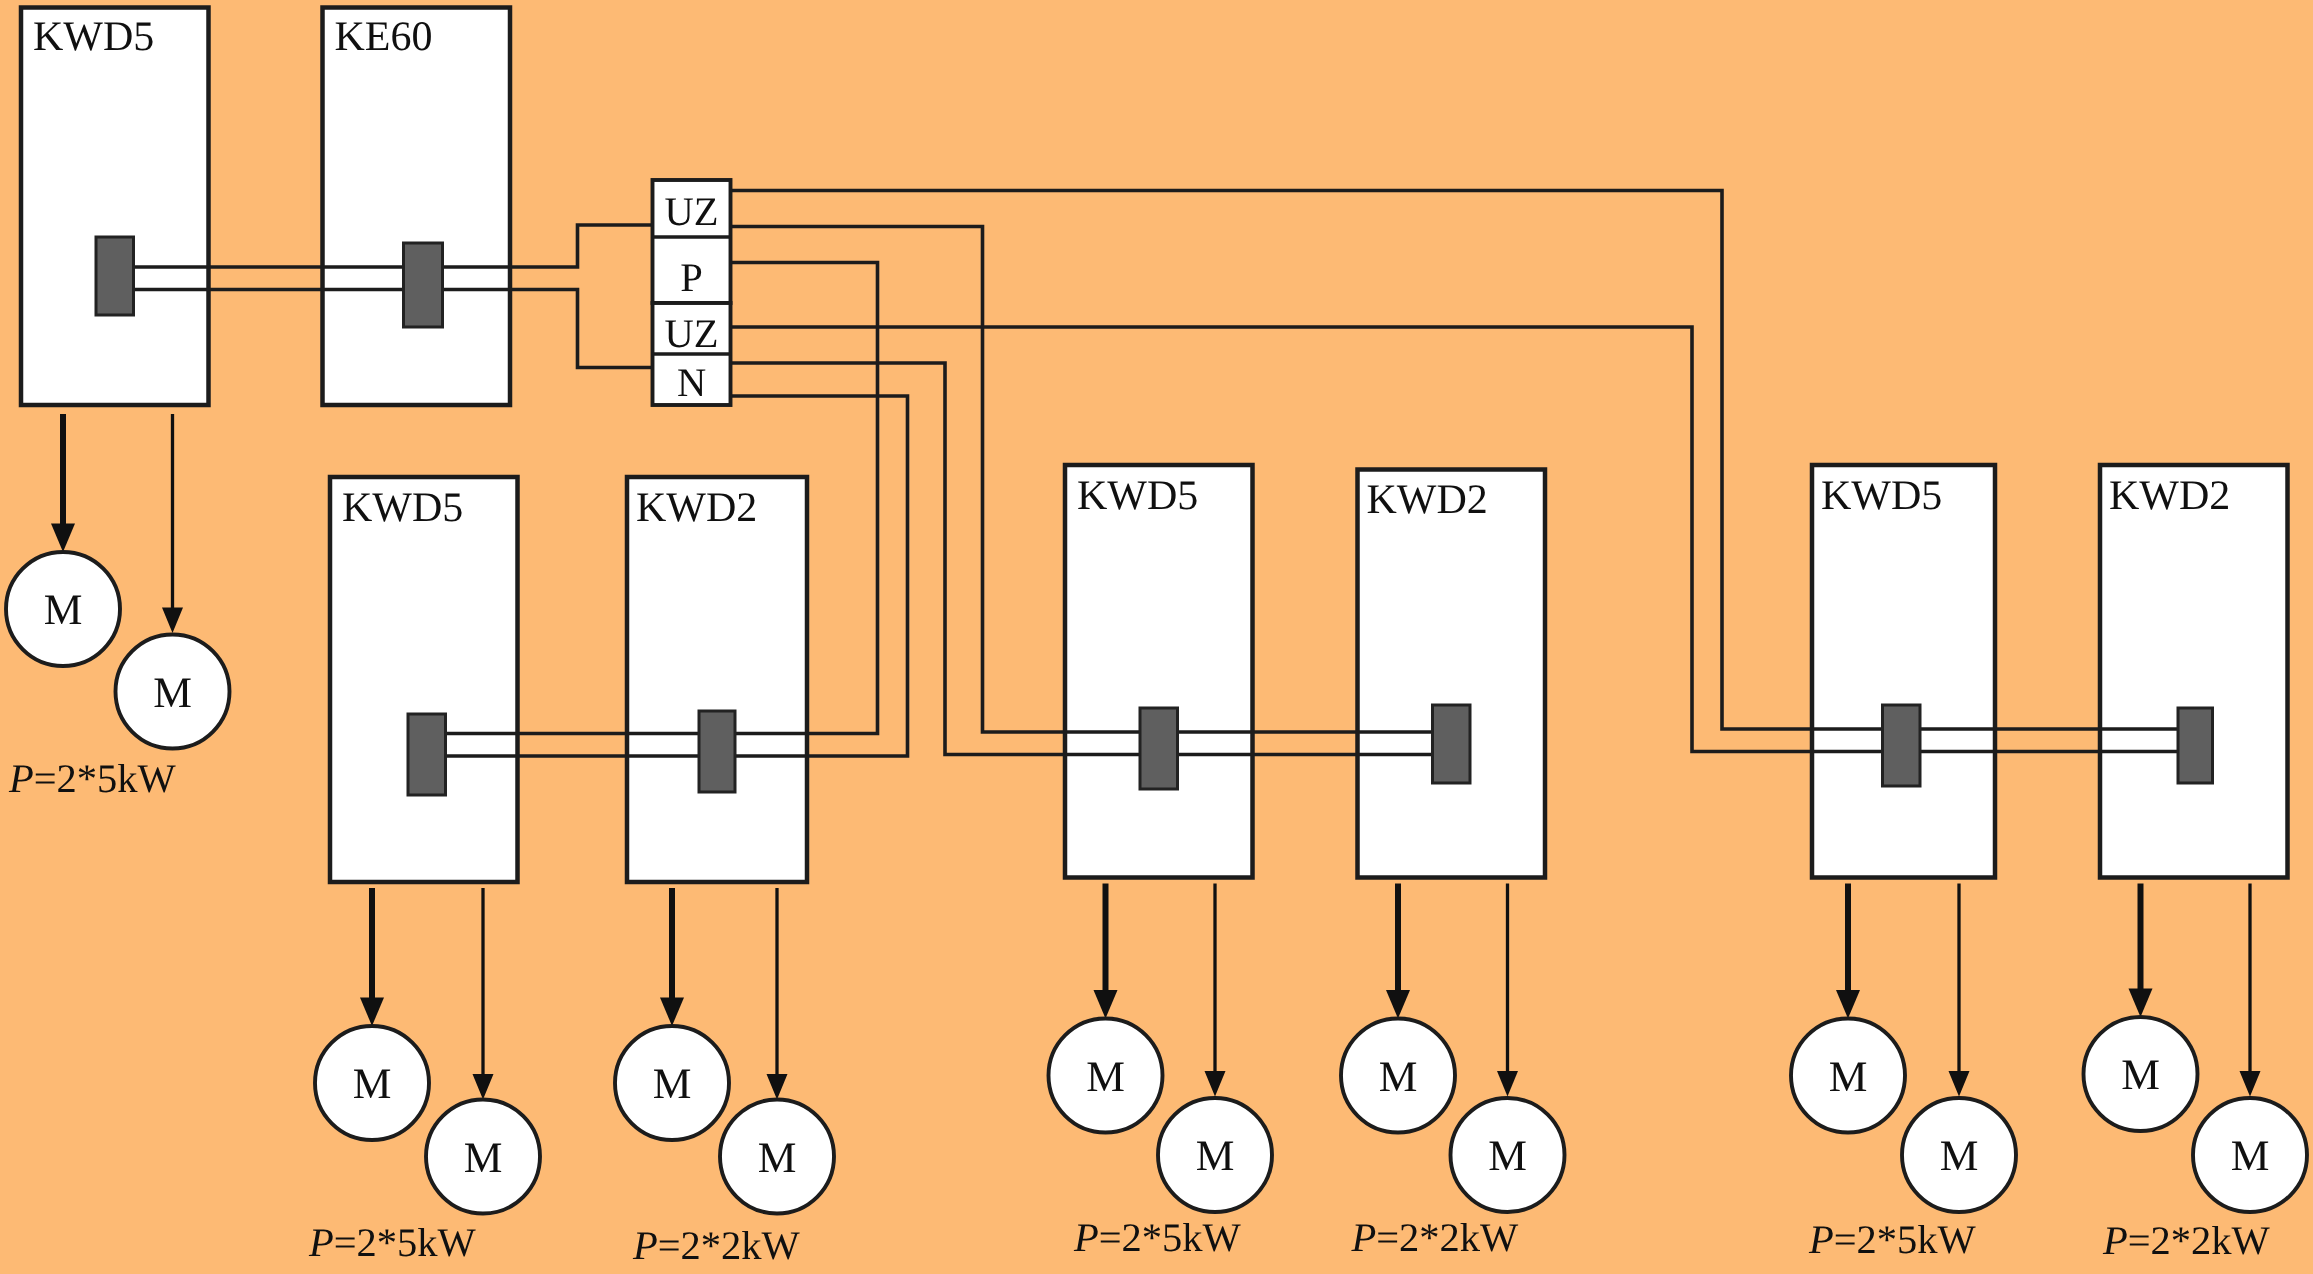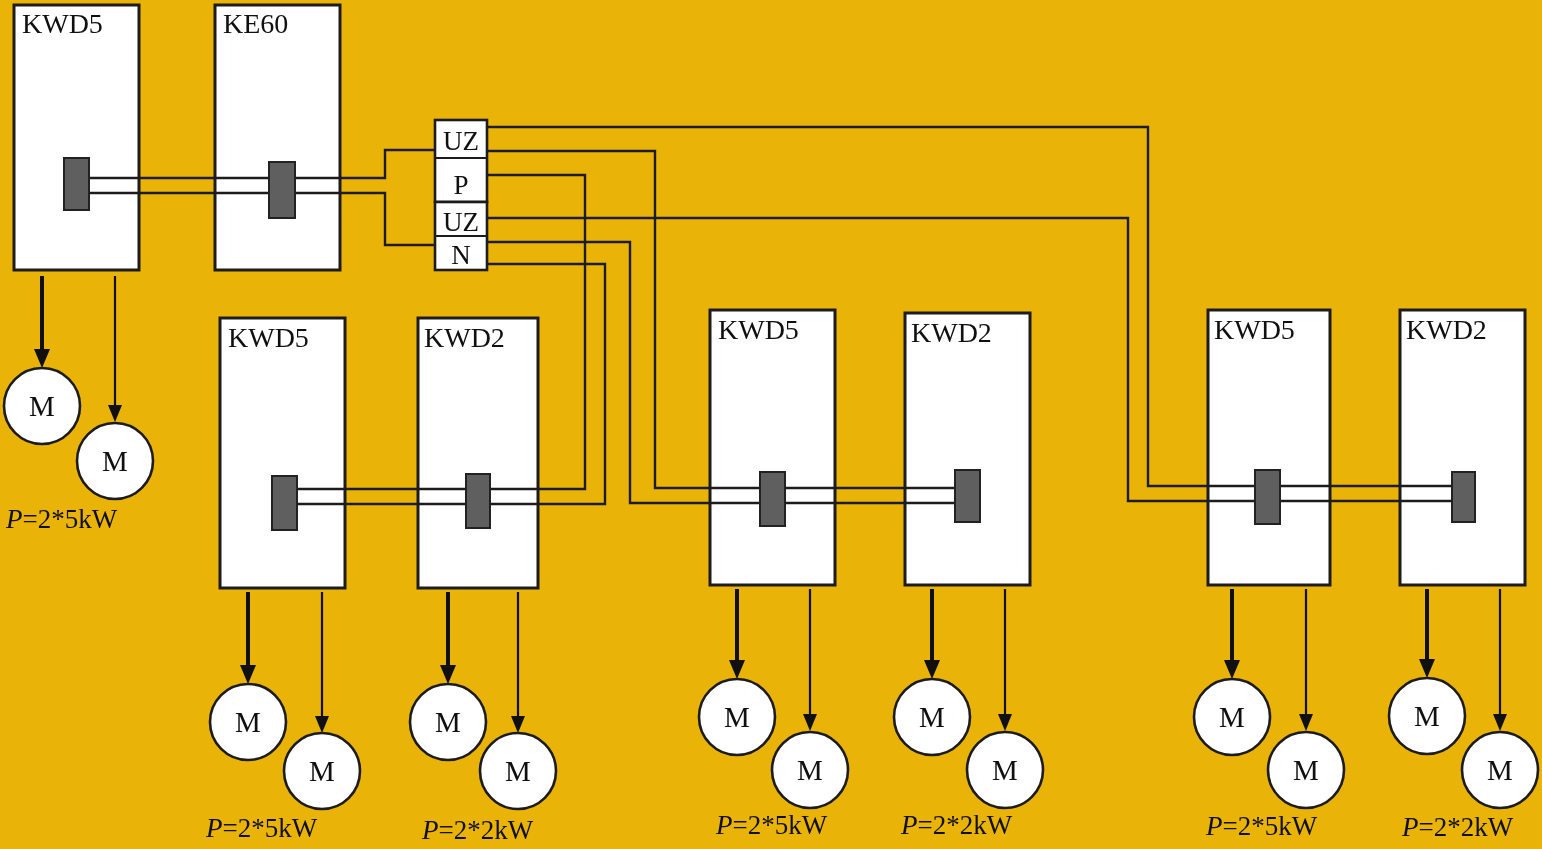--- a/index.html
+++ b/index.html
@@ -1,16 +1,16 @@
 <!DOCTYPE html>
 <html><head>
 <meta charset="utf-8">
 <style>
   html, body { margin: 0; padding: 0; background: #ffffff; }
-  .stage { width: 1542px; height: 849px; background: #eab308; position: relative; overflow: hidden; }
+  .stage { width: 1542px; height: 849px; background: #fdba74; position: relative; overflow: hidden; }
   svg { display: block; }
   .box   { fill: #ffffff; stroke: #1c1c1c; stroke-width: 3; }
   .jbox  { fill: #ffffff; stroke: #1c1c1c; stroke-width: 2.6; }
   .divider { stroke: #1c1c1c; stroke-width: 2.2; }
   .wire  { fill: none; stroke: #1c1c1c; stroke-width: 2.4; stroke-linejoin: miter; }
   .connector { fill: #5f5f5f; stroke: #222222; stroke-width: 2; }
   .motor { fill: #ffffff; stroke: #1c1c1c; stroke-width: 2.6; }
   text { font-family: "Liberation Serif", "DejaVu Serif", serif; fill: #101010; }
   .boxlabel { font-size: 28px; }
   .jlabel { font-size: 27px; text-anchor: middle; }

